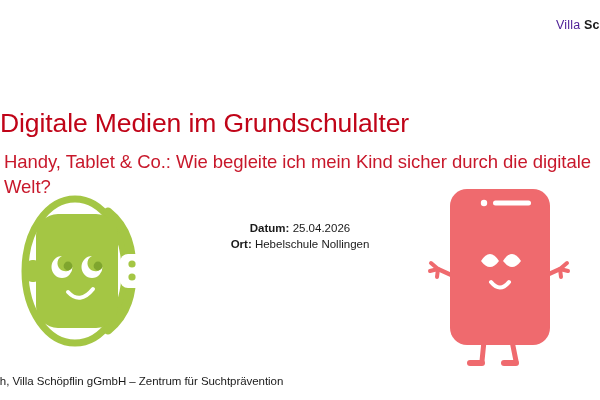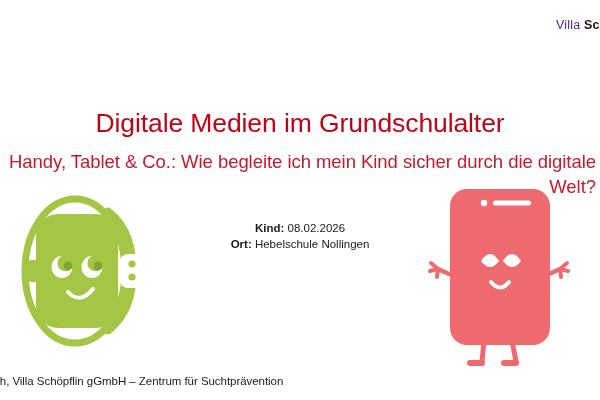--- a/index.html
+++ b/index.html
@@ -37,33 +37,33 @@
     font-weight: 700;
     margin-top: 15px;
   }
 
   
   .title {
     position: absolute;
     top: 108px;
     left: 0;
     width: 600px;
-    text-align: center;
+    text-align: left;
     color: #C00418;
     font-size: 26.5px;
     font-weight: 400;
     line-height: 1.15;
     letter-spacing: -0.1px;
   }
   .subtitle {
     position: absolute;
     top: 150px;
     left: 4px;
     width: 592px;
-    text-align: right;
+    text-align: left;
     color: #C8182B;
     font-size: 18.5px;
     font-weight: 400;
     line-height: 1.33;
     letter-spacing: -0.05px;
   }
 
   
   .meta {
     position: absolute;
@@ -114,22 +114,22 @@
   <div class="logo">
     <span class="logo-villa">Villa </span><span class="logo-schoepflin">Sc</span>
   </div>
 
   <div class="title">Digitale Medien im Grundschulalter</div>
 
   <div class="subtitle">Handy, Tablet &amp; Co.: Wie begleite ich mein Kind sicher durch die digitale Welt?</div>
 
   <div class="meta">
     <div>
-      <span class="meta-label">Kind:</span>
-      <span class="meta-value">08.02.2026</span>
+      <span class="meta-label">Datum:</span>
+      <span class="meta-value">25.04.2026</span>
     </div>
     <div>
       <span class="meta-label">Ort:</span>
       <span class="meta-value">Hebelschule Nollingen</span>
     </div>
   </div>
 
   <div class="footer">a Ruch, Villa Schöpflin gGmbH – Zentrum für Suchtprävention</div>
 
   <div class="art-watch">

